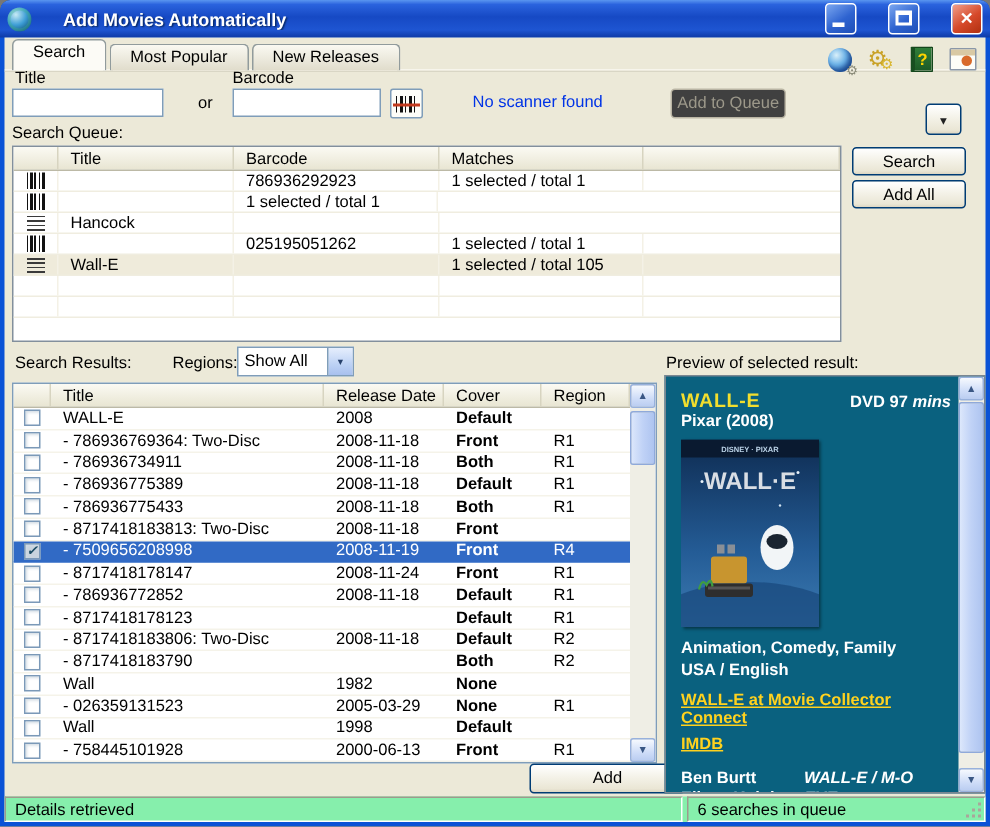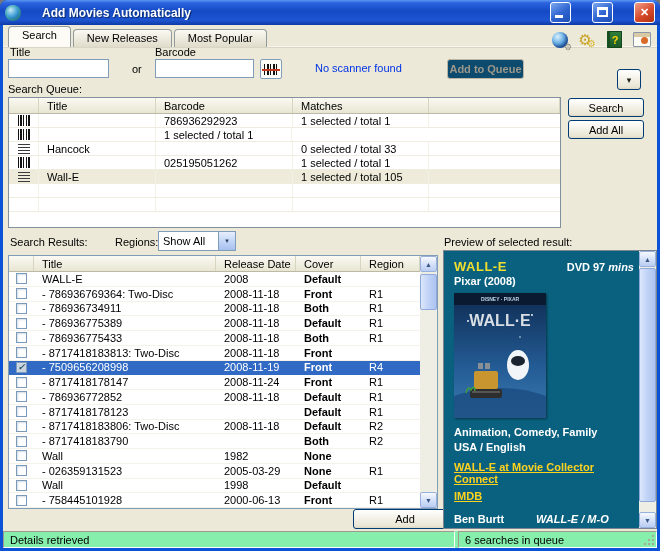--- a/index.html
+++ b/index.html
@@ -46,21 +46,21 @@
   input.fld{position:absolute;height:19px;border:1px solid #7F9DB9;background:#fff;font:11px "Liberation Sans",sans-serif;padding:0 3px;}
   .scanbtn{position:absolute;left:257px;top:34px;width:22px;height:20px;border:1px solid #7F9DB9;background:#FDFDF8;border-radius:2px;
     display:flex;align-items:center;justify-content:center;}
   .scanbtn i{display:block;width:14px;height:11px;background:repeating-linear-gradient(90deg,#111 0 1px,transparent 1px 3px,#111 3px 5px,transparent 5px 6px);position:relative;}
   .scanbtn i::after{content:'';position:absolute;left:-2px;right:-2px;top:5px;height:2px;background:#C23A1E;}
   a.link{color:#0033E6;cursor:pointer;padding-left:28px;}
   
   .xpbtn{position:absolute;border:1px solid #003C74;border-radius:3px;color:#000;
     background:linear-gradient(#FFFFFF,#F4F2E8 45%,#EAE6D5 88%,#DDD6C2);
     display:flex;align-items:center;justify-content:center;font:11px "Liberation Sans",sans-serif;cursor:default;}
-  .xpbtn.disabled{border-color:#BAB5A4;color:#9C988A;background:#0c4a6e;font-weight:bold;}
+  .xpbtn.disabled{border-color:#BAB5A4;color:#9C988A;background:#404040;}
   .accel::first-letter{text-decoration:underline;}
   .chevbtn{left:614px;top:44px;width:24px;height:21px;font-size:9px;color:#222;}
   
   .queue{position:absolute;left:5px;top:72px;width:553px;height:131px;border:1px solid #828F9C;background:#fff;overflow:hidden;
     display:flex;flex-direction:column;}
   .qhead,.qrow{display:flex;flex:none;}
   .qhead{height:16px;background:linear-gradient(#FBFAF3,#E8E5D2);border-bottom:1px solid #BCB9A6;align-items:center;}
   .qhead span{border-right:1px solid #D7D4C0;height:100%;display:flex;align-items:center;padding-left:8px;}
   .qrow{height:14px;align-items:center;border-bottom:1px solid #F0EDE0;}
   .qrow.hl{background:#EFEBDB;}
@@ -146,22 +146,22 @@
         <span class="g"></span>
       </span>
     <span class="winbtn close">✕</span>
   </div>
 
   <div class="body">
 
     <div class="tabline"></div>
     <div class="tabstrip">
         <div class="tab active"><span>Search</span></div>
+        <div class="tab"><span>Most Popular</span></div>
         <div class="tab"><span>New Releases</span></div>
-        <div class="tab"><span>Most Popular</span></div>
       </div>
 
     <span class="toolicon" style="left:546px;">
       <span class="globe">
           <span class="minigear">⚙</span>
         </span>
     </span>
     <span class="toolicon" style="left:573px;">
       <span class="gearA">⚙</span>
         <span class="gearB">⚙</span>
@@ -213,21 +213,20 @@
     <span class="qc qct"></span>
     <span class="qc qcm">1 selected / total 1</span>
     <span class="qc qcx"></span>
   </div>
           <div class="qrow">
     <span class="qc qci">
               <i class="qicon ic-txt"></i>
             </span>
     <span class="qc qct">Hancock</span>
     <span class="qc qcb"></span>
-    <span class="qc qcm">0 selected / total 33</span>
     <span class="qc qcx"></span>
   </div>
           <div class="qrow">
     <span class="qc qci">
               <i class="qicon ic-bar"></i>
             </span>
     <span class="qc qct"></span>
     <span class="qc qcb">025195051262</span>
     <span class="qc qcm">1 selected / total 1</span>
     <span class="qc qcx"></span>

